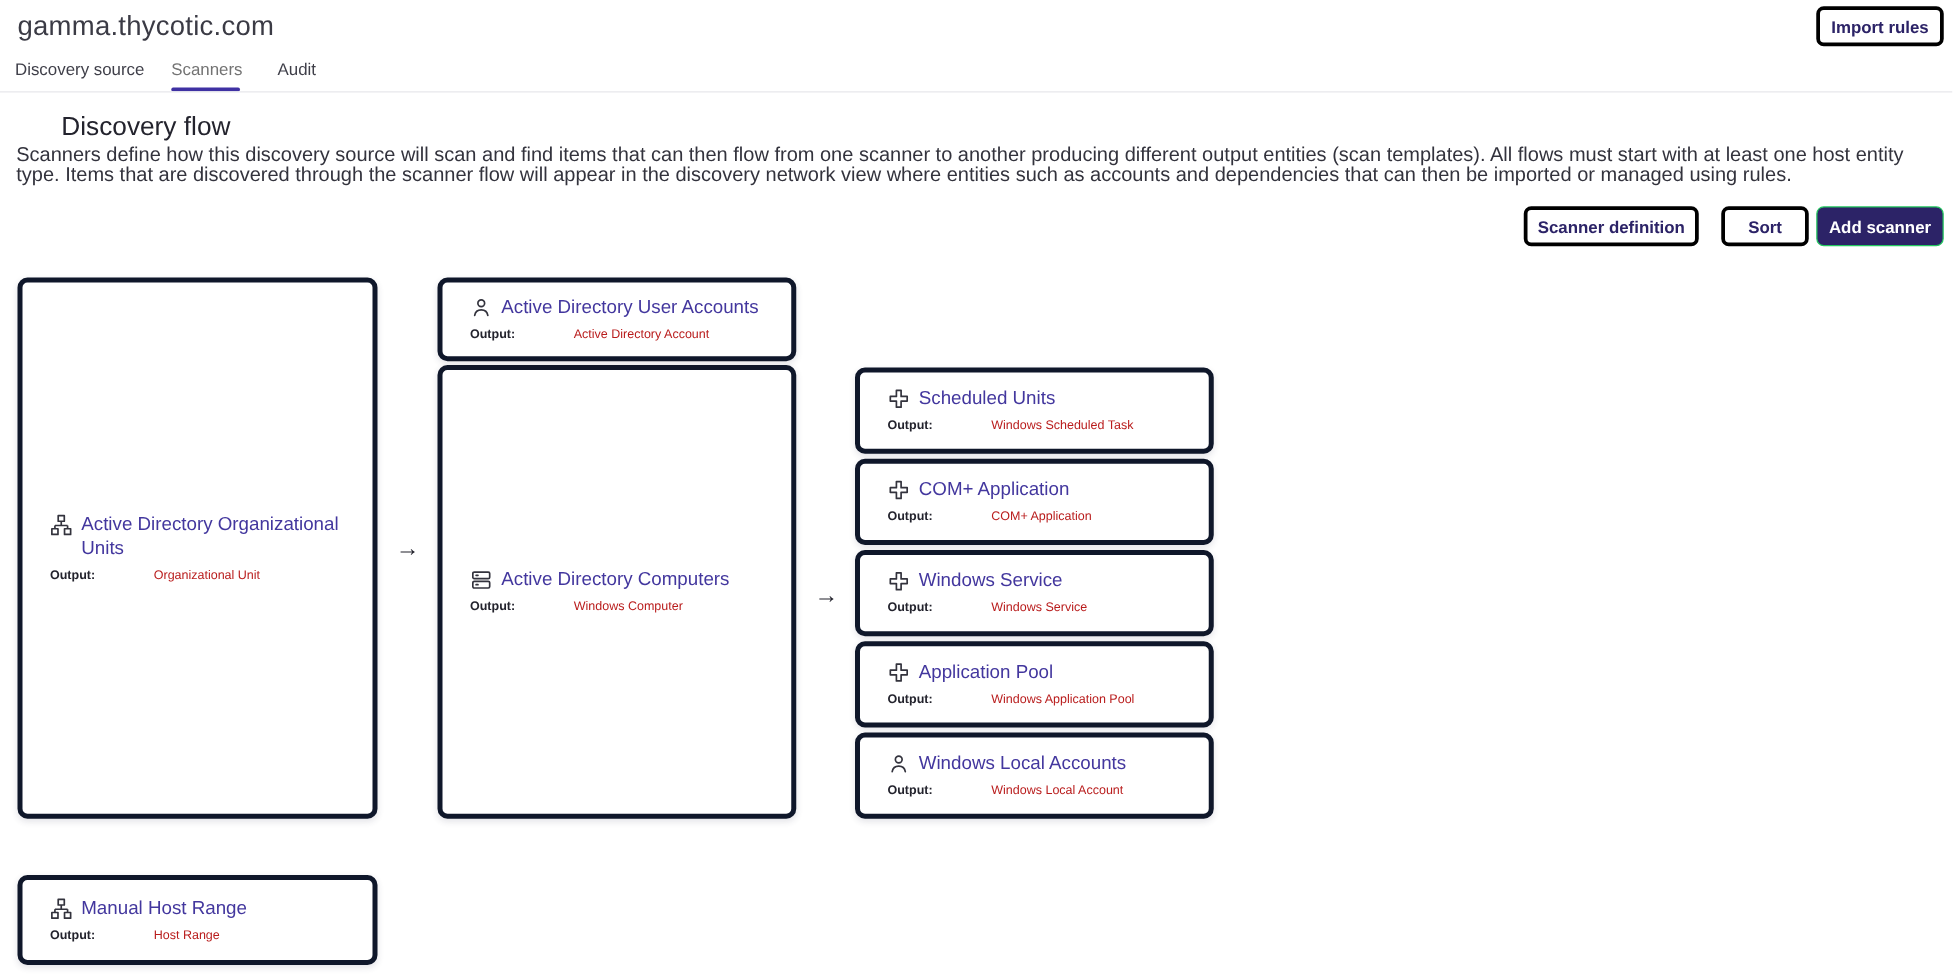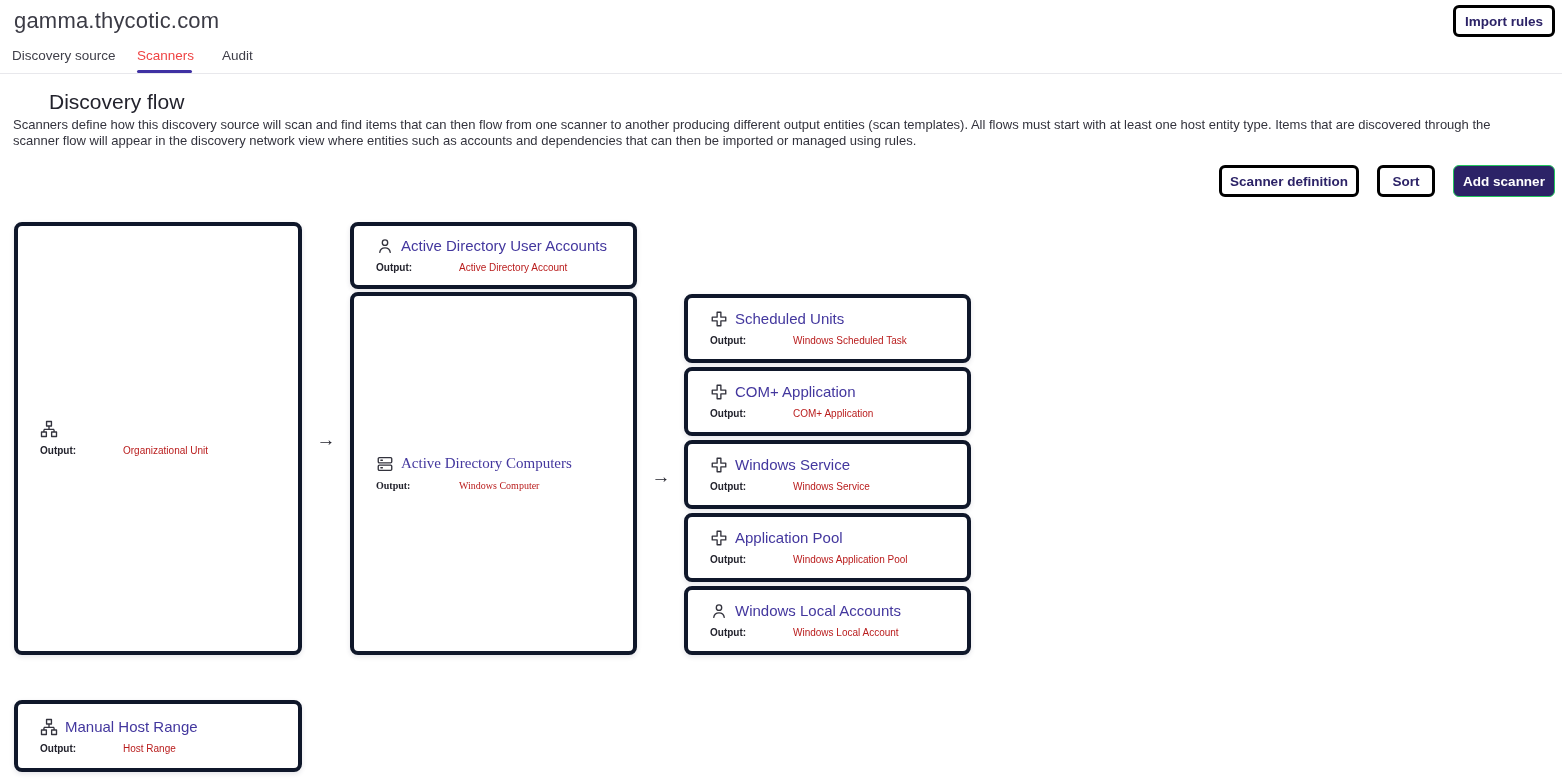--- a/index.html
+++ b/index.html
@@ -11,49 +11,49 @@
   .app-title { position:absolute; left:14px; top:8px; font-size:22px; font-weight:500; color:#3b3b45; letter-spacing:.2px; }
   .btn { display:flex; align-items:center; justify-content:center; border-radius:6px;
          font-size:13.5px; font-weight:700; cursor:pointer; user-select:none; }
   .btn-outline { border:3px solid #000000; color:#2c2367; background:#fff; }
   .btn-primary { border:1px solid #22c55e; color:#ffffff; background:#2c2367; }
   .import-btn { position:absolute; left:1453px; top:5px; width:102px; height:32px; }
 
   
   .tab { position:absolute; top:48px; font-size:13.5px; color:#3f3f49; cursor:pointer; }
   .tab-discovery { left:12px; }
-  .tab-scanners { left:137px; color:#ef4444; }
+  .tab-scanners { left:137px; color:#737373; }
   .tab-audit { left:222px; }
   .tab-underline { position:absolute; left:137px; top:70px; width:55px; height:3px; background:#3f31a3; border-radius:2px; }
   .tabs-divider { position:absolute; left:0; top:73px; width:1562px; height:1px; background:#e8e8ec; }
 
   
   .page-heading { position:absolute; left:13px; top:90px; font-size:21px; font-weight:500; color:#23232d;margin-left:36px; }
-  .page-desc { position:absolute; left:13px; top:117px; width:1516px; font-size:13px; line-height:16px; color:#33333d; }
+  .page-desc { position:absolute; left:13px; top:117px; width:1516px; font-size:16px; line-height:16px; color:#33333d; }
 
   
   .scanner-def-btn { position:absolute; left:1219px; top:165px; width:140px; height:32px;text-align:right; }
-  .sort-btn { position:absolute; left:1377px; top:165px; width:58px; height:32px;text-align:center; }
+  .sort-btn { position:absolute; left:1377px; top:165px; width:70px; height:32px;text-align:center; }
   .add-scanner-btn { position:absolute; left:1453px; top:165px; width:102px; height:32px; }
 
   
   .card { position:absolute; background:#fff; border:4px solid #0f172a; border-radius:8px;
           box-shadow:0 2px 5px rgba(40,40,70,.12); display:flex; align-items:center; cursor:pointer; }
   .card-body { width:100%; padding:0 22px; }
   .title-row { display:flex; align-items:flex-start; gap:7px; }
   .scanner-icon { flex:0 0 18px; margin-top:1px; }
   .scanner-icon svg { width:18px; height:18px; display:block; }
   .card-title { color:#43379e; font-size:15px; font-weight:500; line-height:19px; text-decoration:none; }
   .output-row { display:flex; font-size:10px; margin-top:5px; line-height:15px; }
   .out-label { font-weight:700; color:#23232d; flex:0 0 83px; }
   .out-value { color:#b91c1c; }
 
   .card-col1 { left:14px;  top:222px; width:288px; height:433px; }
   .card-c2a  { left:350px; top:222px; width:287px; height:67px; }
-  .card-c2b  { left:350px; top:292px; width:287px; height:363px;font-family:Liberation Serif, serif; }
+  .card-c2b  { left:350px; top:292px; width:287px; height:363px; }
   .card-c3-1 { left:684px; top:294px; width:287px; height:69px; }
   .card-c3-2 { left:684px; top:367px; width:287px; height:69px; }
   .card-c3-3 { left:684px; top:440px; width:287px; height:69px; }
   .card-c3-4 { left:684px; top:513px; width:287px; height:69px; }
   .card-c3-5 { left:684px; top:586px; width:287px; height:69px; }
   .card-bottom { left:14px; top:700px; width:288px; height:72px; }
 
   .flow-arrow { position:absolute; width:22px; text-align:center; font-size:19px; color:#23232d; }
   .arrow-1 { left:315px; top:429px; }
   .arrow-2 { left:650px; top:466px; }
@@ -103,20 +103,21 @@
   <div class="btn btn-primary add-scanner-btn">Add scanner</div>
 
   <div class="card card-col1">
     <div class="card-body">
       <div class="title-row">
         <span class="scanner-icon">
             <svg viewBox="0 0 24 24">
               <use href="#ic-sitemap"></use>
             </svg>
           </span>
+        <a class="card-title">Active Directory Organizational Units</a>
       </div>
       <div class="output-row">
         <span class="out-label">Output:</span>
         <span class="out-value">Organizational Unit</span>
       </div>
     </div>
   </div>
 
   <span class="flow-arrow arrow-1">→</span>
 

